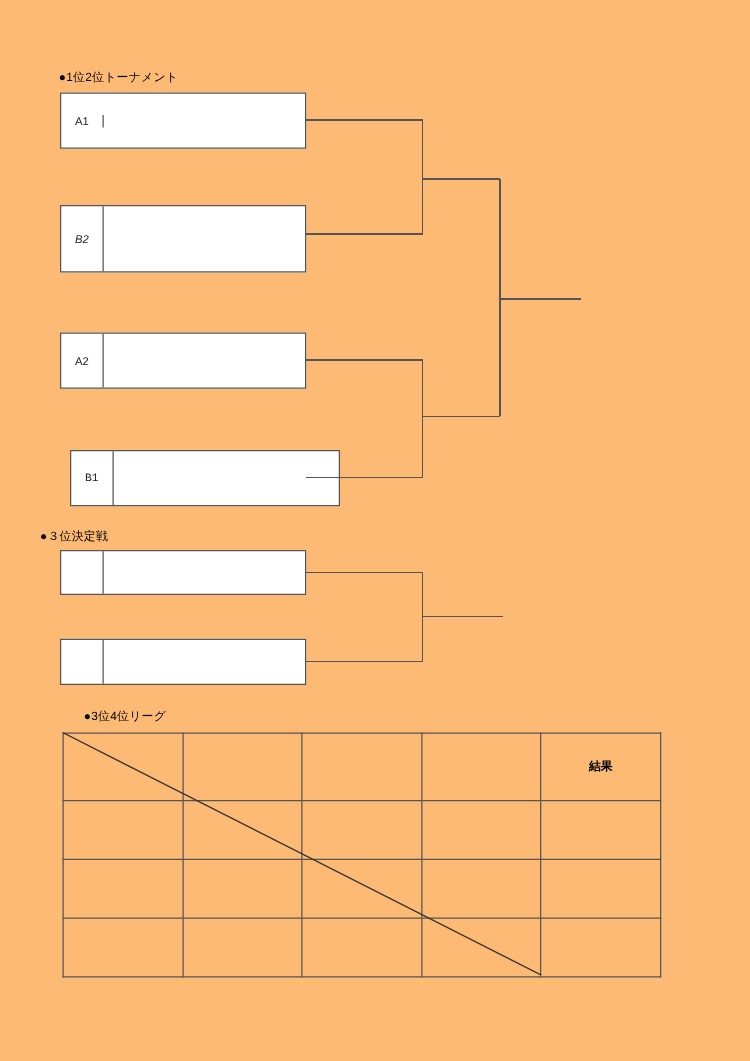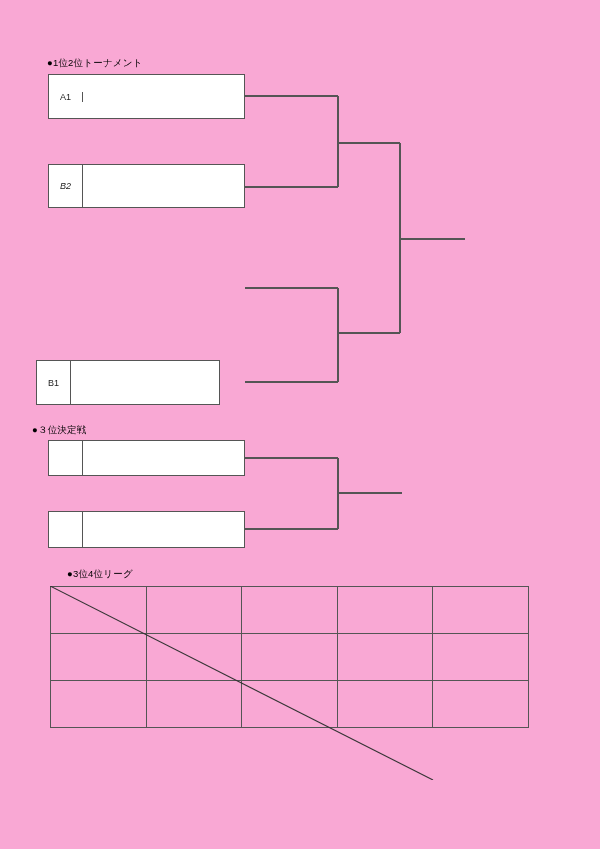--- a/index.html
+++ b/index.html
@@ -12,21 +12,21 @@
     height: 849px;
     font-family: "Liberation Sans", "DejaVu Sans", sans-serif;
     color: #1a1a1a;
     position: relative;
     overflow: hidden;
   }
   .page {
     position: relative;
     width: 600px;
     height: 849px;
-    background: #f9a8d4;
+    background: #fdba74;
   }
 
   
   .section-title {
     position: absolute;
     font-size: 9.5px;
     line-height: 12px;
     color: #000000;
     white-space: nowrap;
     letter-spacing: 0.2px;
@@ -110,27 +110,31 @@
 
 <div class="page">
 
   <div class="section-title" id="title-tournament">●1位2位トーナメント</div>
 
   <div class="team-box" style="left:48px; top:74px; width:197px; height:45px;align-items:center;">
     <div class="seed-cell">A1</div>
     <div class="name-cell"></div>
   </div>
 
-  <div class="team-box" style="left:48px; top:164px; width:197px; height:44px;font-style:italic;">
+  <div class="team-box" style="left:48px; top:164px; width:197px; height:54px;font-style:italic;">
     <div class="seed-cell">B2</div>
     <div class="name-cell"></div>
   </div>
 
-
-  <div class="team-box" style="left:36px; top:360px; width:184px; height:45px;">
+  <div class="team-box" style="left:48px; top:266px; width:197px; height:45px;">
+    <div class="seed-cell">A2</div>
+    <div class="name-cell"></div>
+  </div>
+
+  <div class="team-box" style="left:56px; top:360px; width:216px; height:45px;font-family:Liberation Mono, monospace;">
     <div class="seed-cell">B1</div>
     <div class="name-cell"></div>
   </div>
 
   <div class="section-title" id="title-thirdplace">●３位決定戦</div>
 
   <div class="team-box" style="left:48px; top:440px; width:197px; height:36px;">
     <div class="seed-cell"></div>
     <div class="name-cell"></div>
   </div>
@@ -160,20 +164,27 @@
       <line x1="245" y1="529" x2="338" y2="529"></line>
       <line x1="338" y1="458" x2="338" y2="529"></line>
       <line x1="338" y1="493" x2="402" y2="493"></line>
     </g>
   </svg>
 
   <div class="section-title" id="title-league">●3位4位リーグ</div>
 
   <table class="league-table">
     <tbody>
+      <tr class="row-head">
+        <td></td>
+        <td></td>
+        <td></td>
+        <td></td>
+        <td class="result-head">結果</td>
+      </tr>
       <tr class="row-body">
         <td></td>
         <td></td>
         <td></td>
         <td></td>
         <td></td>
       </tr>
       <tr class="row-body">
         <td></td>
         <td></td>

